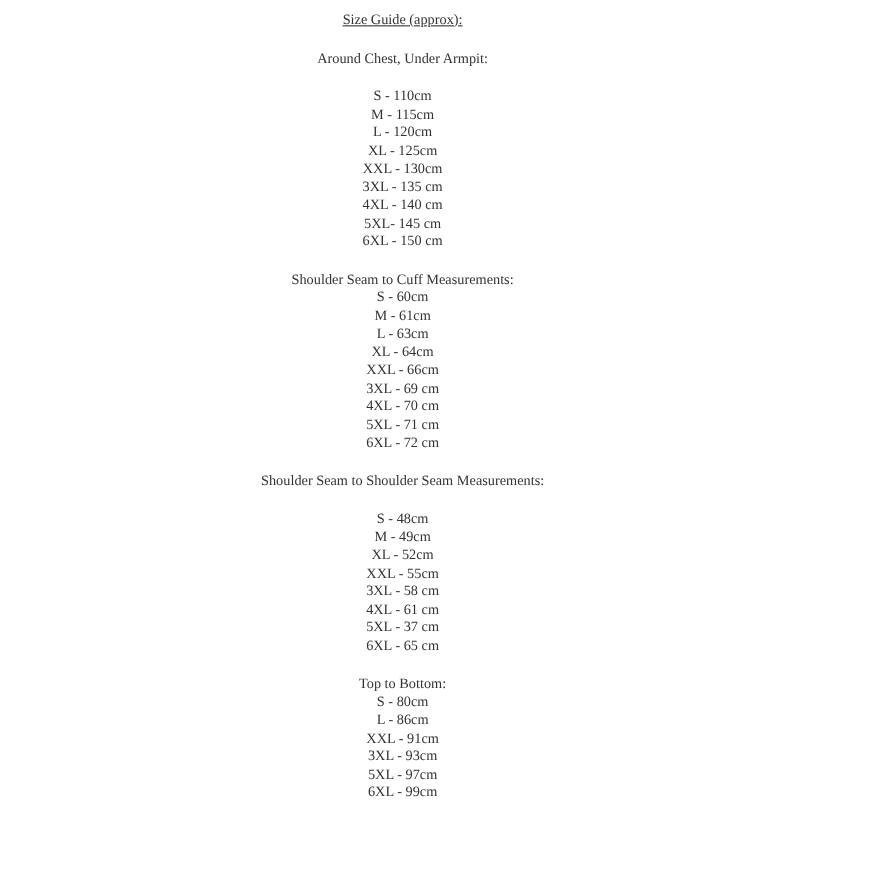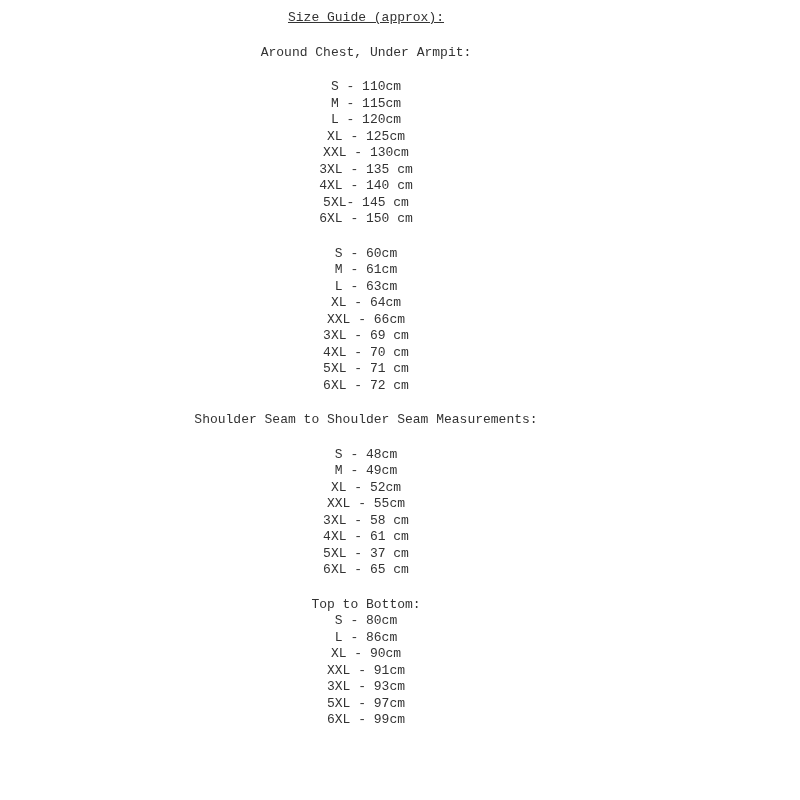--- a/index.html
+++ b/index.html
@@ -3,21 +3,21 @@
 <meta charset="utf-8">
 <style>
   html, body { margin: 0; padding: 0; }
   body { background: #ffffff; }
   .page {
     width: 732px;
     height: 800px;
     box-sizing: border-box;
     padding-top: 10px;
     text-align: center;
-    font-family: Liberation Mono, monospace;
+    font-family: Liberation Serif, serif;
     font-size: 13px;
     line-height: 16.5px;
     color: #333333;
     overflow: hidden;
   }
   .line { white-space: pre; }
   .title { text-decoration: underline; }
   .blank { height: 18px; }
 </style>
 </head>
@@ -34,20 +34,21 @@
   <div class="line">M - 115cm</div>
   <div class="line">L - 120cm</div>
   <div class="line">XL - 125cm</div>
   <div class="line">XXL - 130cm</div>
   <div class="line">3XL - 135 cm</div>
   <div class="line">4XL - 140 cm</div>
   <div class="line">5XL- 145 cm</div>
   <div class="line">6XL - 150 cm</div>
   <div class="blank"></div>
 
+  <div class="line heading">Shoulder Seam to Cuff Measurements:</div>
   <div class="line">S - 60cm</div>
   <div class="line">M - 61cm</div>
   <div class="line">L - 63cm</div>
   <div class="line">XL - 64cm</div>
   <div class="line">XXL - 66cm</div>
   <div class="line">3XL - 69 cm</div>
   <div class="line">4XL - 70 cm</div>
   <div class="line">5XL - 71 cm</div>
   <div class="line">6XL - 72 cm</div>
   <div class="blank"></div>
@@ -60,19 +61,18 @@
   <div class="line">XXL - 55cm</div>
   <div class="line">3XL - 58 cm</div>
   <div class="line">4XL - 61 cm</div>
   <div class="line">5XL - 37 cm</div>
   <div class="line">6XL - 65 cm</div>
   <div class="blank"></div>
 
   <div class="line heading">Top to Bottom:</div>
   <div class="line">S - 80cm</div>
   <div class="line">L - 86cm</div>
-  <div class="line">XL - 90cm</div>
   <div class="line">XXL - 91cm</div>
   <div class="line">3XL - 93cm</div>
   <div class="line">5XL - 97cm</div>
   <div class="line">6XL - 99cm</div>
 
 </div>
 
 </body></html>

